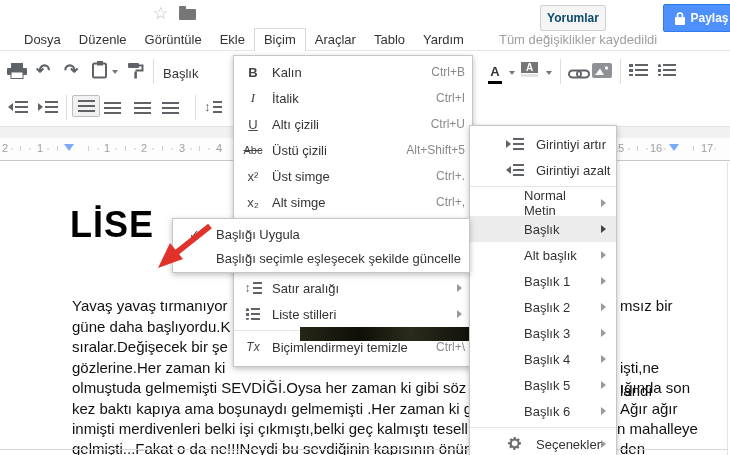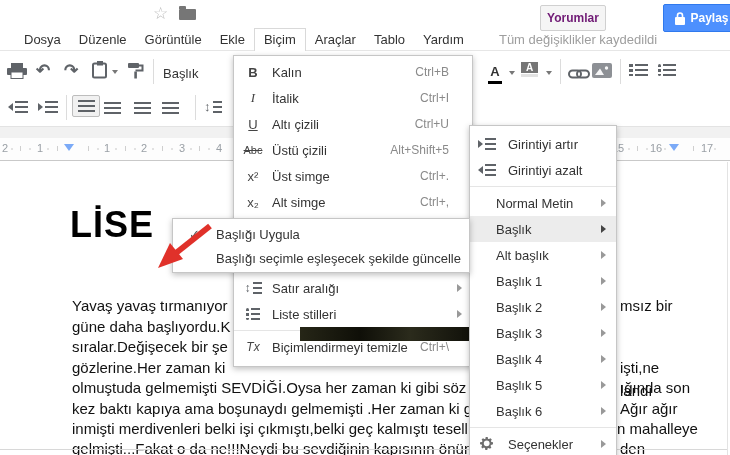--- a/index.html
+++ b/index.html
@@ -7,21 +7,21 @@
           font-family:"Liberation Sans",sans-serif;-webkit-font-smoothing:antialiased;}
   .abs{position:absolute;}
 
   
   .doc-title{position:absolute;left:24px;top:1px;font-size:18px;color:#222;}
   .star{position:absolute;left:153px;top:3px;font-size:17px;color:#bdbdbd;}
   .folder{position:absolute;left:179px;top:9px;width:17px;height:11px;background:#767676;border-radius:1px;}
   .folder::before{content:"";position:absolute;top:-3px;left:0;width:7px;height:3px;background:#767676;border-radius:1px 1px 0 0;}
   .btn{position:absolute;display:flex;align-items:center;justify-content:center;gap:5px;
        font-size:12px;font-weight:bold;border-radius:2px;cursor:default;}
-  .btn-comments{left:540px;top:5px;width:64px;height:24px;background:#f5f5f5;border:1px solid #d0d0d0;color:#701a75;}
+  .btn-comments{left:540px;top:5px;width:64px;height:24px;background:#f5f5f5;border:1px solid #d0d0d0;color:#0c4a6e;}
   .btn-share{left:634px;top:4px;width:76px;height:26px;background:#4d90fe;border:1px solid #3079ed;color:#fff;margin-left:29px;}
 
   
   .mb-line{position:absolute;left:0;top:50px;width:730px;height:1px;background:#e6e6e6;}
   .menubar{position:absolute;left:0;top:28px;height:23px;display:flex;padding-left:15px;z-index:1;}
   .mb-item{padding:0 9px;font-size:13px;color:#333;line-height:23px;}
   .mb-item.active{background:#fff;border:1px solid #d9d9d9;border-bottom:0;line-height:22px;}
   .mb-status{margin-left:26px;font-size:13px;color:#9e9e9e;line-height:23px;}
 
   
@@ -60,36 +60,36 @@
   .dfrag{position:absolute;left:620px;font-size:15px;color:#111;white-space:nowrap;z-index:2;}
   .page-edge{position:absolute;left:727px;top:162px;width:1px;height:293px;background:#e3e3e3;}
   .divider{position:absolute;left:0;top:449px;width:727px;height:1px;background:#d8d8d8;z-index:2;}
 
   
   .dropdown{position:absolute;background:#fff;border:1px solid #c6c6c6;box-shadow:0 2px 6px rgba(0,0,0,.25);box-sizing:border-box;}
   #format-menu{left:233px;top:55px;width:240px;height:312px;padding:3px 0 6px 0;z-index:20;}
   .fm-row{height:26px;display:flex;align-items:center;font-size:13px;color:#333;}
   .fm-icon{width:38px;text-align:center;color:#444;flex:none;font-size:13px;}
   .fm-label{flex:1;}
-  .fm-short{color:#8a8a8a;padding-right:23px;font-size:12px;}
+  .fm-short{color:#8a8a8a;padding-right:7px;font-size:12px;}
   .fm-spacer{height:60px;}
   .fm-sep{border-top:1px solid #e5e5e5;margin:3px 0;}
   .mi-bold{font-weight:bold;}
   .mi-italic{font-style:italic;font-family:"Liberation Serif",serif;}
   .mi-under{text-decoration:underline;}
   .mi-strike{text-decoration:line-through;font-size:11px;}
   .mi-clear{font-style:italic;font-size:12px;}
   .ls-lines{display:inline-block;width:9px;height:12px;
             background:repeating-linear-gradient(to bottom,#5f6368 0 2px,transparent 2px 5px);}
   .mi-flex{width:38px;display:flex;align-items:center;justify-content:center;gap:2px;flex:none;}
   .glitch{position:absolute;left:300px;top:327px;width:170px;height:14px;z-index:21;
           background:linear-gradient(90deg,#262617,#0f0f08 35%,#2b2b1c 65%,#11110a);}
 
   #styles-menu{left:469px;top:125px;width:148px;height:335px;padding:5px 0;z-index:22;}
-  .sm-row{height:26px;display:flex;align-items:center;font-size:13px;color:#333;}
+  .sm-row{height:26px;display:flex;align-items:center;font-size:13px;color:#333;padding-left:28px;}
   .sm-icon{width:34px;display:flex;align-items:center;justify-content:center;flex:none;}
   .sm-label{flex:1;padding-left:10px;}
   .sm-label.no-icon{padding-left:26px;}
   .sm-arrow{width:0;height:0;border-top:4px solid transparent;border-bottom:4px solid transparent;border-left:5px solid #999;margin-right:10px;}
   .sm-row.hl{background:#ececec;}
   .sm-row.hl .sm-arrow{border-left-color:#444;}
   .sm-sep{border-top:1px solid #e5e5e5;margin:3px 0;}
 
   #heading-popup{left:172px;top:218px;width:298px;height:55px;padding:3px 0;z-index:30;}
   .hp-row{height:24px;display:flex;align-items:center;font-size:13px;color:#333;}

